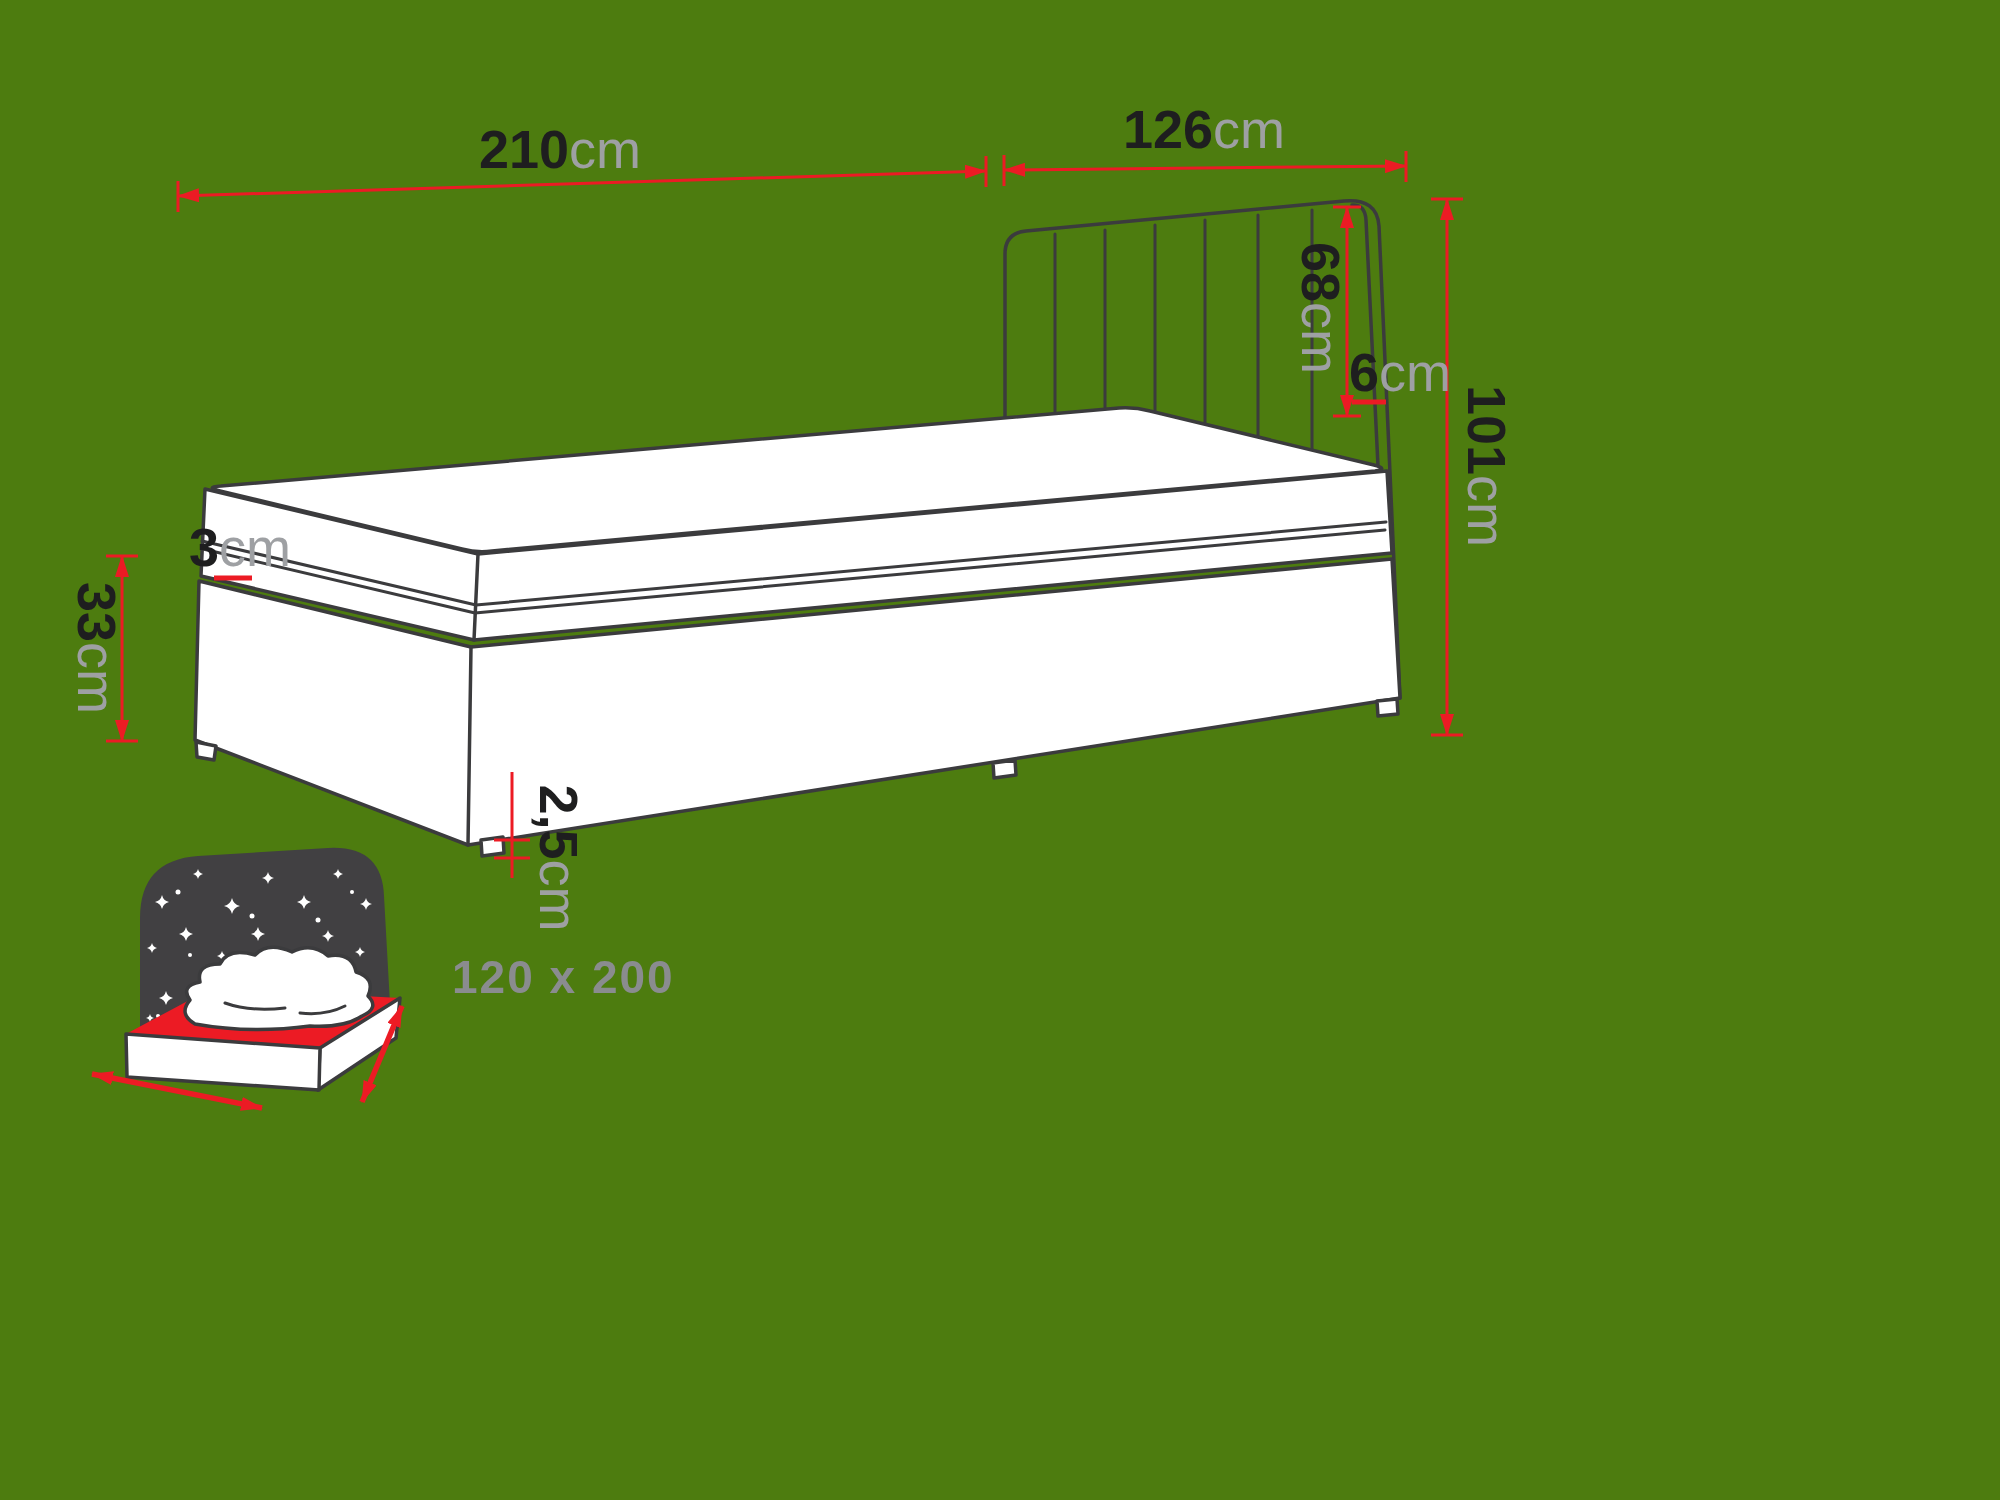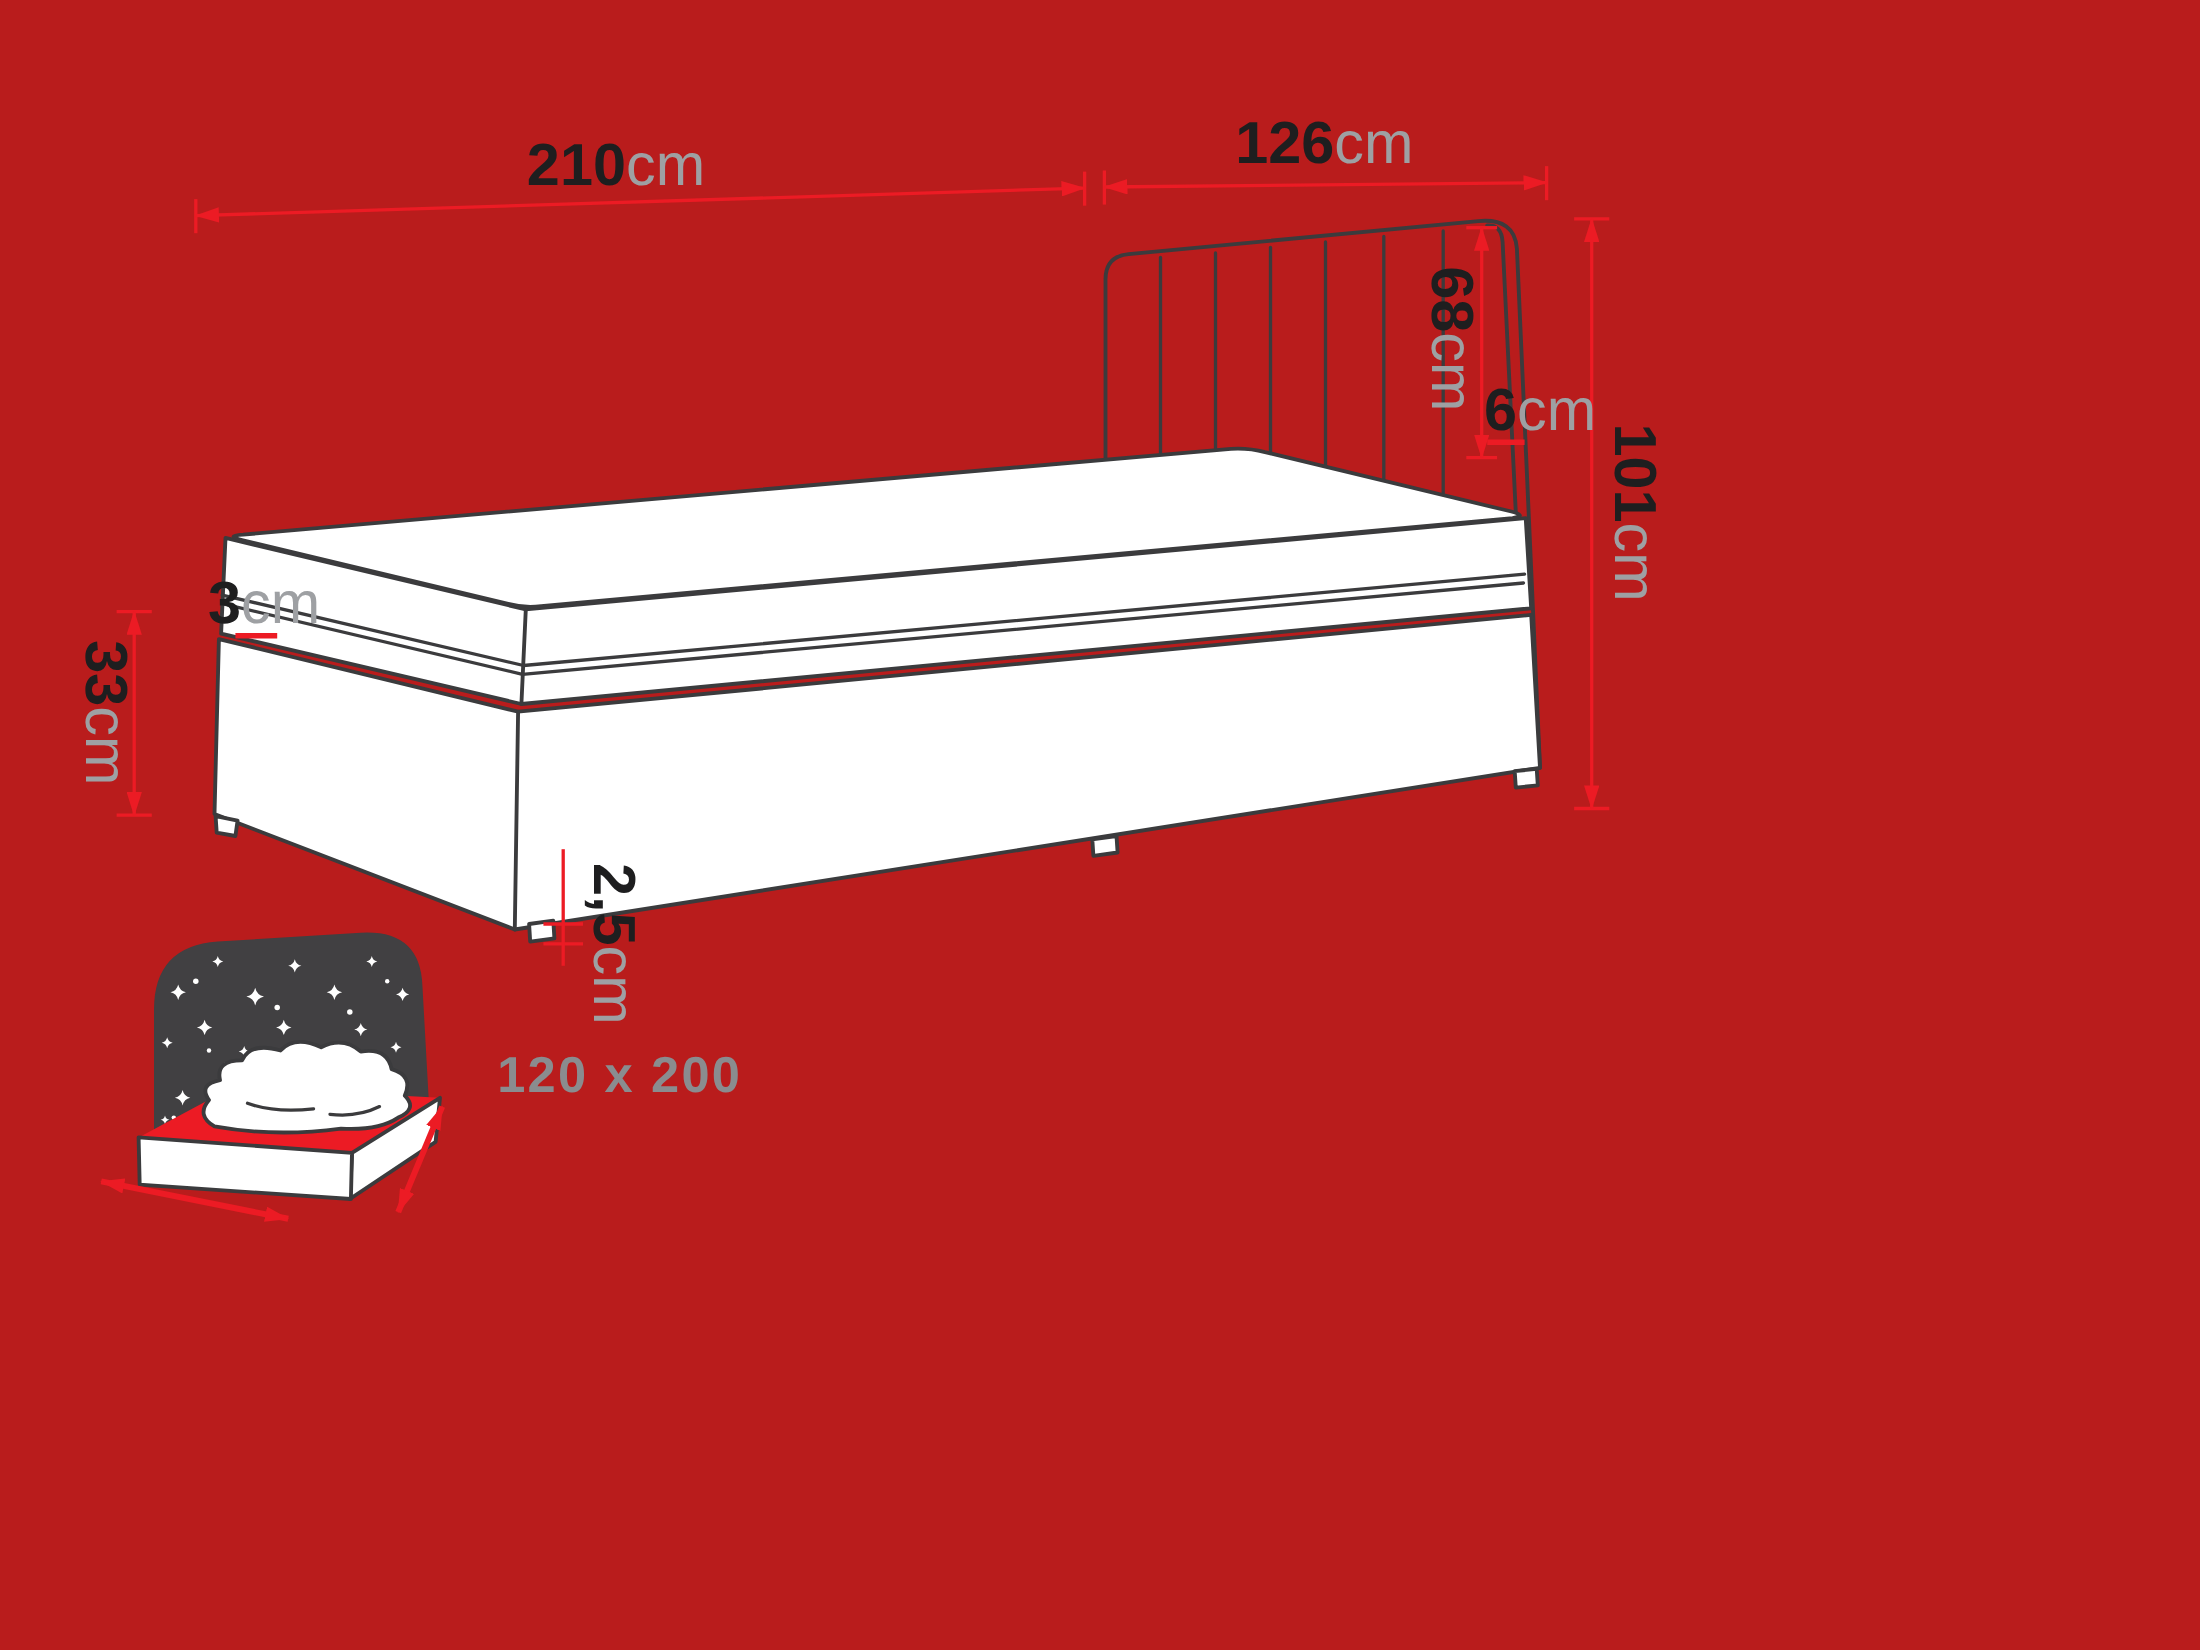--- a/index.html
+++ b/index.html
@@ -1,16 +1,16 @@
 <!DOCTYPE html>
 <html><head>
 <meta charset="utf-8">
 <style>
   html,body{margin:0;padding:0;background:#ffffff;}
-  .stage{position:relative;width:2000px;height:1500px;background:#b91c1c;
+  .stage{position:relative;width:2000px;height:1500px;background:#4d7c0f;
          font-family:"Liberation Sans",sans-serif;overflow:hidden;}
   svg{display:block;}
   
   .edge{fill:none;stroke:#3b3b3d;stroke-width:3.5;stroke-linejoin:round;stroke-linecap:round;}
   .face{fill:#ffffff;stroke:#3b3b3d;stroke-width:3.5;stroke-linejoin:round;stroke-linecap:round;}
   .thin{fill:none;stroke:#3b3b3d;stroke-width:3;stroke-linejoin:round;stroke-linecap:round;}
   
   .dim{stroke:#ec1b24;stroke-width:3;fill:none;}
   .tick{stroke:#ec1b24;stroke-width:3;}
   .bar{stroke:#ec1b24;stroke-width:5;}

